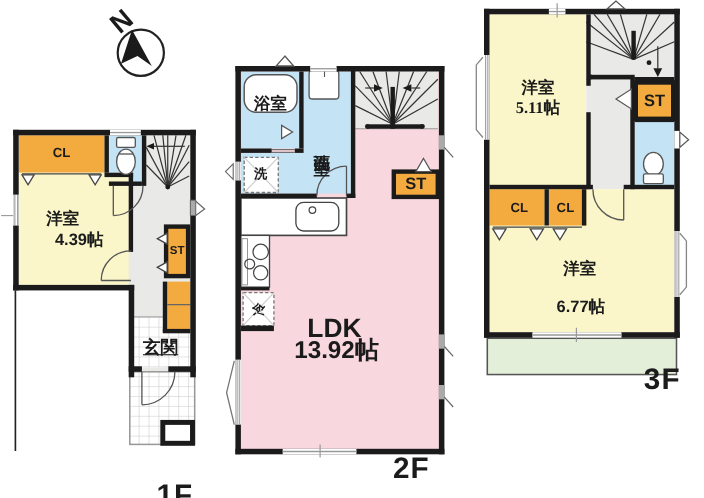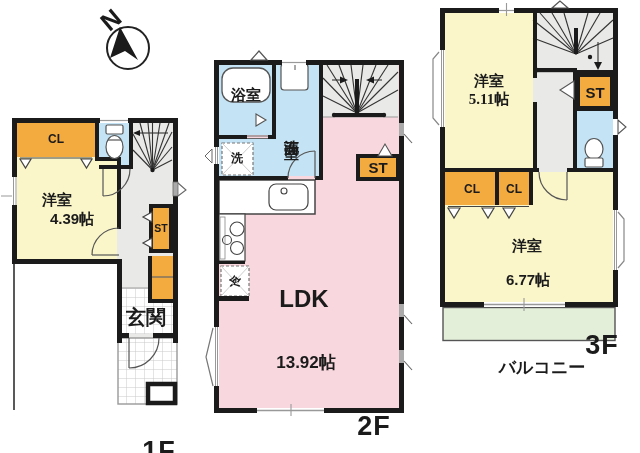--- a/index.html
+++ b/index.html
@@ -9,21 +9,21 @@
   }
   #plan-svg { position:absolute; left:0; top:0; }
   .lbl {
     position:absolute; transform:translate(-50%,-50%);
     white-space:nowrap; font-weight:bold; color:#1b1b1b; line-height:1;
   }
   .lbl.v { writing-mode:vertical-rl; letter-spacing:2px; }
   .lbl.rot90 { transform:translate(-50%,-50%) rotate(-90deg); }
   .lbl.north { transform:translate(-50%,-50%) rotate(-40deg); }
   .fs10 { font-size:10.5px; } .fs12 { font-size:12px; } .fs14 { font-size:12px; }
-  .fs15 { font-size:15px; } .fs16 { font-size:20px; } .fs17 { font-size:17px;margin-top:44px; }
+  .fs15 { font-size:15px; } .fs16 { font-size:16px;text-decoration:underline; } .fs17 { font-size:22px; }
   .fs21 { font-size:24px; }
   .floor-label { font-size:27px; font-weight:600; letter-spacing:1px; }
 </style>
 </head>
 <body>
 
 <div id="canvas">
 
 <svg id="plan-svg" width="640" height="453" viewBox="0 0 640 453">
   <defs>
@@ -343,16 +343,15 @@
 <div class="lbl fs17" style="left:306px; top:318px;">13.92帖</div>
 <div class="lbl floor-label" style="left:374px; top:426px;">2F</div>
 
 <div class="lbl fs15" style="left:489px; top:80px;">洋室</div>
 <div class="lbl fs15" style="left:489px; top:99px;font-family:Liberation Serif, serif;">5.11帖</div>
 <div class="lbl fs15" style="left:595px; top:92px;">ST</div>
 <div class="lbl fs14" style="left:472px; top:189px;">CL</div>
 <div class="lbl fs14" style="left:514px; top:189px;">CL</div>
 <div class="lbl fs15" style="left:527px; top:245px;">洋室</div>
 <div class="lbl fs15" style="left:528px; top:263px;margin-top:16px;">6.77帖</div>
-<div class="lbl fs17" style="left:542px; top:323px;">バルコニー</div>
 <div class="lbl floor-label" style="left:602px; top:345px;">3F</div>
 
 </div>
 
 </body></html>

